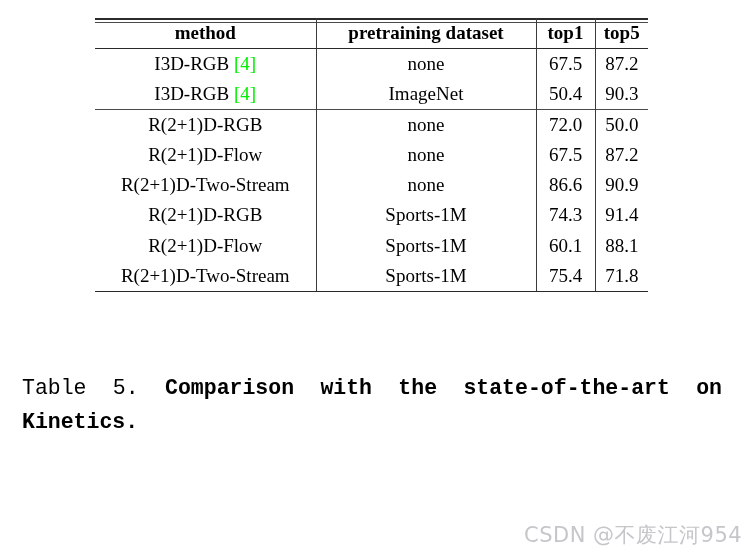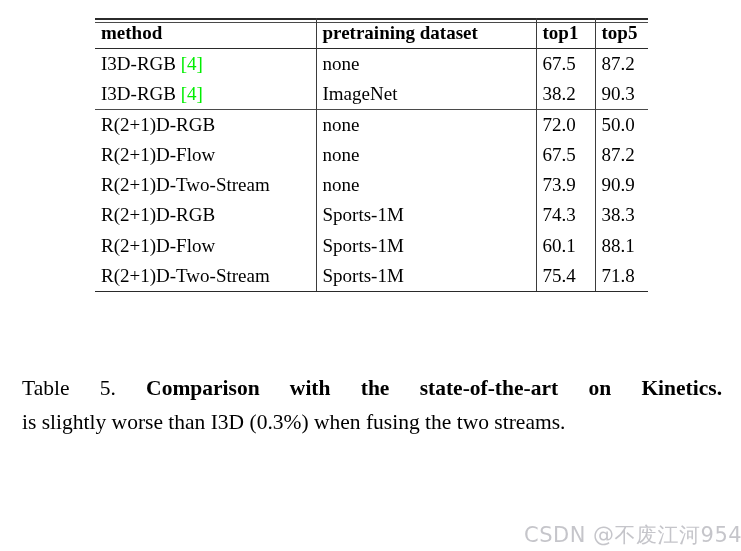--- a/index.html
+++ b/index.html
@@ -25,21 +25,21 @@
   }
   table.result-table {
     border-collapse: collapse;
     width: 553px;
     table-layout: fixed;
     font-size: 19px;
   }
   table.result-table td,
   table.result-table th {
     padding: 2px 6px 3px 6px;
-    text-align: left;
+    text-align: center;
     vertical-align: middle;
     line-height: 1.32;
     font-weight: normal;
     white-space: nowrap;
   }
   
   col.c-method   { width: 221px; }
   col.c-dataset  { width: 220px; }
   col.c-top1     { width: 59px;  }
   col.c-top5     { width: 53px;  }
@@ -78,21 +78,21 @@
     position: absolute;
     left: 22px;
     top: 372px;
     width: 700px;
     font-size: 21.5px;
     line-height: 33.5px;
     text-align: justify;
     text-justify: inter-word;
   }
   #caption .cap-bold { font-weight: bold; }
-  #caption .cap-line { display: block; }
+  #caption .cap-line { display: block; font-family: Liberation Mono, monospace; }
   #caption .cap-line.j {
     text-align: justify;
     text-align-last: justify;
   }
 
   
   #watermark {
     position: absolute;
     left: 524px;
     top: 521px;
@@ -131,61 +131,60 @@
     <tbody id="table-body">
         <tr>
           <td class="rule-top-inner"><span>I3D-RGB</span> <span class="cite" style="color: rgb(0, 238, 0);">[4]</span></td>
           <td class="vr-left rule-top-inner">none</td>
           <td class="vr-left rule-top-inner">67.5</td>
           <td class="vr-left rule-top-inner">87.2</td>
         </tr>
         <tr>
           <td><span>I3D-RGB</span> <span class="cite" style="color: rgb(0, 238, 0);">[4]</span></td>
           <td class="vr-left">ImageNet</td>
-          <td class="vr-left">38.2</td>
+          <td class="vr-left">50.4</td>
           <td class="vr-left">90.3</td>
         </tr>
         <tr>
           <td class="rule-mid"><span>R(2+1)D-RGB</span></td>
           <td class="vr-left rule-mid">none</td>
           <td class="vr-left rule-mid">72.0</td>
           <td class="vr-left rule-mid">50.0</td>
         </tr>
         <tr>
           <td><span>R(2+1)D-Flow</span></td>
           <td class="vr-left">none</td>
           <td class="vr-left">67.5</td>
           <td class="vr-left">87.2</td>
         </tr>
         <tr>
           <td><span>R(2+1)D-Two-Stream</span></td>
           <td class="vr-left">none</td>
-          <td class="vr-left">73.9</td>
+          <td class="vr-left">86.6</td>
           <td class="vr-left">90.9</td>
         </tr>
         <tr>
           <td><span>R(2+1)D-RGB</span></td>
           <td class="vr-left">Sports-1M</td>
           <td class="vr-left">74.3</td>
-          <td class="vr-left">38.3</td>
+          <td class="vr-left">91.4</td>
         </tr>
         <tr>
           <td><span>R(2+1)D-Flow</span></td>
           <td class="vr-left">Sports-1M</td>
           <td class="vr-left">60.1</td>
           <td class="vr-left">88.1</td>
         </tr>
         <tr>
           <td class=" rule-bottom"><span>R(2+1)D-Two-Stream</span></td>
           <td class="vr-left rule-bottom">Sports-1M</td>
           <td class="vr-left rule-bottom bold-val">75.4</td>
           <td class="vr-left rule-bottom bold-val">71.8</td>
         </tr>
       </tbody>
   </table>
 </div>
 
 <div id="caption">
   <span class="cap-line j"><span>Table 5.</span> <span class="cap-bold">Comparison with the state-of-the-art on Kinetics</span><span class="cap-bold">.</span></span>
-  <span class="cap-line">is slightly worse than I3D (0.3%) when fusing the two streams.</span>
 </div>
 
 <div id="watermark">CSDN @不废江河954</div>
 
 </body></html>

